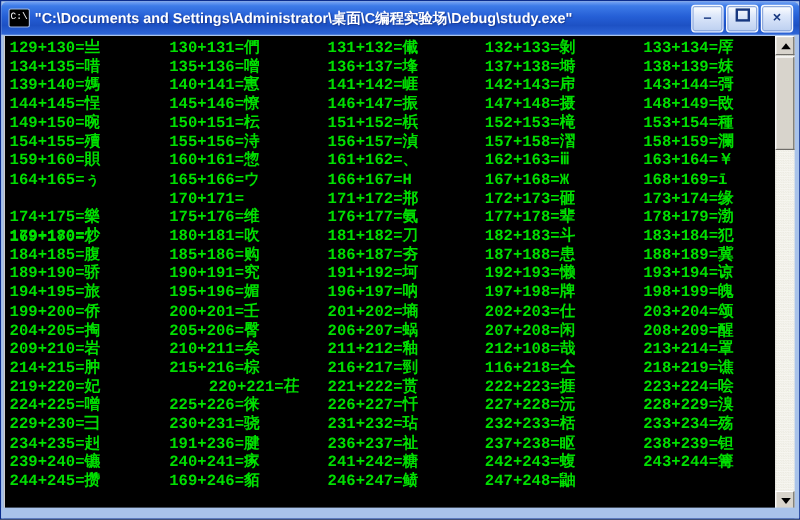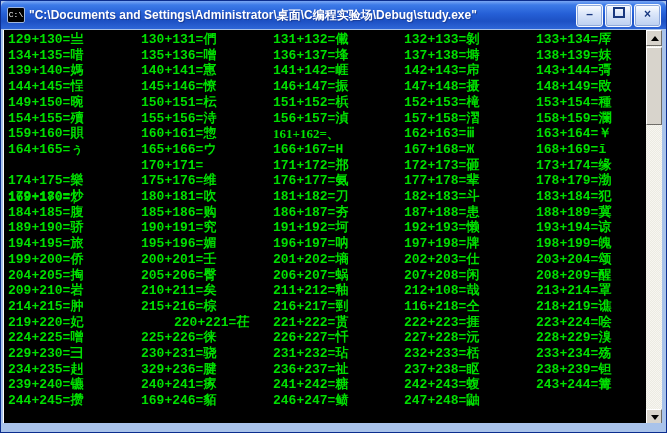--- a/index.html
+++ b/index.html
@@ -96,36 +96,36 @@
   </div>
 
   <div class="console">
     <div>
         <div class="console-line" style="top: 2px; width: 644px;"><span class="console-entry" style="left: 4px;">129+130=亗</span><span class="console-entry" style="left: 137px;">130+131=們</span><span class="console-entry" style="left: 269px;">131+132=儎</span><span class="console-entry" style="left: 400px;">132+133=剝</span><span class="console-entry" style="left: 532px;">133+134=厗</span></div>
         <div class="console-line" style="top: 17.7px; width: 644px; text-decoration: underline;"><span class="console-entry" style="left: 4px;">134+135=唶</span><span class="console-entry" style="left: 137px;">135+136=噌</span><span class="console-entry" style="left: 269px;">136+137=埄</span><span class="console-entry" style="left: 400px;">137+138=塒</span><span class="console-entry" style="left: 532px;">138+139=妺</span></div>
         <div class="console-line" style="top: 33.4px; width: 644px;"><span class="console-entry" style="left: 4px;">139+140=媽</span><span class="console-entry" style="left: 137px;">140+141=寭</span><span class="console-entry" style="left: 269px;">141+142=崕</span><span class="console-entry" style="left: 400px;">142+143=帍</span><span class="console-entry" style="left: 532px;">143+144=彁</span></div>
         <div class="console-line" style="top: 49.1px; width: 644px;"><span class="console-entry" style="left: 4px;">144+145=悜</span><span class="console-entry" style="left: 137px;">145+146=憭</span><span class="console-entry" style="left: 269px;">146+147=振</span><span class="console-entry" style="left: 400px;">147+148=摄</span><span class="console-entry" style="left: 532px;">148+149=敃</span></div>
         <div class="console-line" style="top: 64.8px; width: 644px;"><span class="console-entry" style="left: 4px;">149+150=晼</span><span class="console-entry" style="left: 137px;">150+151=枟</span><span class="console-entry" style="left: 269px;">151+152=梹</span><span class="console-entry" style="left: 400px;">152+153=槞</span><span class="console-entry" style="left: 532px;">153+154=種</span></div>
         <div class="console-line" style="top: 80.5px; width: 644px;"><span class="console-entry" style="left: 4px;">154+155=殰</span><span class="console-entry" style="left: 137px;">155+156=洔</span><span class="console-entry" style="left: 269px;">156+157=湞</span><span class="console-entry" style="left: 400px;">157+158=漝</span><span class="console-entry" style="left: 532px;">158+159=瀾</span></div>
-        <div class="console-line" style="top: 96.2px; width: 644px;"><span class="console-entry" style="left: 4px;">159+160=賏</span><span class="console-entry" style="left: 137px;">160+161=惣</span><span class="console-entry" style="left: 269px; font-family: Liberation Serif, serif;">161+162=、</span><span class="console-entry" style="left: 400px;">162+163=ⅲ</span><span class="console-entry" style="left: 532px;">163+164=￥</span></div>
+        <div class="console-line" style="top: 96.2px; width: 644px;"><span class="console-entry" style="left: 4px;">159+160=賏</span><span class="console-entry" style="left: 137px;">160+161=惣</span><span class="console-entry" style="left: 269px;">161+162=、</span><span class="console-entry" style="left: 400px;">162+163=ⅲ</span><span class="console-entry" style="left: 532px;">163+164=￥</span></div>
         <div class="console-line" style="top: 111.9px; width: 644px;"><span class="console-entry" style="left: 4px;">164+165=ぅ</span><span class="console-entry" style="left: 137px;">165+166=ウ</span><span class="console-entry" style="left: 269px;">166+167=Η</span><span class="console-entry" style="left: 400px;">167+168=Ж</span><span class="console-entry" style="left: 532px;">168+169=ī</span></div>
         <div class="console-line" style="top: 127.6px; width: 644px;"><span class="console-entry" style="left: 4px; margin-top: 32px;">169+170=┆</span><span class="console-entry" style="left: 137px;">170+171=</span><span class="console-entry" style="left: 269px;">171+172=郱</span><span class="console-entry" style="left: 400px;">172+173=砸</span><span class="console-entry" style="left: 532px;">173+174=缘</span></div>
         <div class="console-line" style="top: 143.3px; width: 644px;"><span class="console-entry" style="left: 4px;">174+175=樂</span><span class="console-entry" style="left: 137px;">175+176=维</span><span class="console-entry" style="left: 269px;">176+177=氨</span><span class="console-entry" style="left: 400px;">177+178=辈</span><span class="console-entry" style="left: 532px;">178+179=渤</span></div>
         <div class="console-line" style="top: 159px; width: 644px;"><span class="console-entry" style="left: 4px;">179+180=炒</span><span class="console-entry" style="left: 137px;">180+181=吹</span><span class="console-entry" style="left: 269px;">181+182=刀</span><span class="console-entry" style="left: 400px;">182+183=斗</span><span class="console-entry" style="left: 532px;">183+184=犯</span></div>
         <div class="console-line" style="top: 174.7px; width: 644px;"><span class="console-entry" style="left: 4px;">184+185=腹</span><span class="console-entry" style="left: 137px;">185+186=购</span><span class="console-entry" style="left: 269px;">186+187=夯</span><span class="console-entry" style="left: 400px;">187+188=患</span><span class="console-entry" style="left: 532px;">188+189=冀</span></div>
         <div class="console-line" style="top: 190.4px; width: 644px;"><span class="console-entry" style="left: 4px;">189+190=骄</span><span class="console-entry" style="left: 137px;">190+191=究</span><span class="console-entry" style="left: 269px;">191+192=坷</span><span class="console-entry" style="left: 400px;">192+193=懒</span><span class="console-entry" style="left: 532px;">193+194=谅</span></div>
         <div class="console-line" style="top: 206.1px; width: 644px;"><span class="console-entry" style="left: 4px;">194+195=旅</span><span class="console-entry" style="left: 137px;">195+196=媚</span><span class="console-entry" style="left: 269px;">196+197=呐</span><span class="console-entry" style="left: 400px;">197+198=牌</span><span class="console-entry" style="left: 532px;">198+199=魄</span></div>
         <div class="console-line" style="top: 221.8px; width: 644px;"><span class="console-entry" style="left: 4px;">199+200=侨</span><span class="console-entry" style="left: 137px;">200+201=壬</span><span class="console-entry" style="left: 269px;">201+202=墒</span><span class="console-entry" style="left: 400px;">202+203=仕</span><span class="console-entry" style="left: 532px;">203+204=颂</span></div>
         <div class="console-line" style="top: 237.5px; width: 644px;"><span class="console-entry" style="left: 4px;">204+205=掏</span><span class="console-entry" style="left: 137px;">205+206=臀</span><span class="console-entry" style="left: 269px;">206+207=蜗</span><span class="console-entry" style="left: 400px;">207+208=闲</span><span class="console-entry" style="left: 532px;">208+209=醒</span></div>
         <div class="console-line" style="top: 253.2px; width: 644px;"><span class="console-entry" style="left: 4px;">209+210=岩</span><span class="console-entry" style="left: 137px;">210+211=矣</span><span class="console-entry" style="left: 269px;">211+212=釉</span><span class="console-entry" style="left: 400px;">212+108=哉</span><span class="console-entry" style="left: 532px;">213+214=罩</span></div>
         <div class="console-line" style="top: 268.9px; width: 644px;"><span class="console-entry" style="left: 4px;">214+215=肿</span><span class="console-entry" style="left: 137px;">215+216=棕</span><span class="console-entry" style="left: 269px;">216+217=剄</span><span class="console-entry" style="left: 400px;">116+218=仝</span><span class="console-entry" style="left: 532px;">218+219=谯</span></div>
         <div class="console-line" style="top: 284.6px; width: 644px;"><span class="console-entry" style="left: 4px;">219+220=妃</span><span class="console-entry" style="left: 137px; margin-left: 33px;">220+221=茌</span><span class="console-entry" style="left: 269px;">221+222=贳</span><span class="console-entry" style="left: 400px;">222+223=捱</span><span class="console-entry" style="left: 532px;">223+224=哙</span></div>
         <div class="console-line" style="top: 300.3px; width: 644px;"><span class="console-entry" style="left: 4px;">224+225=噌</span><span class="console-entry" style="left: 137px;">225+226=徕</span><span class="console-entry" style="left: 269px;">226+227=忏</span><span class="console-entry" style="left: 400px;">227+228=沅</span><span class="console-entry" style="left: 532px;">228+229=溴</span></div>
         <div class="console-line" style="top: 316px; width: 644px;"><span class="console-entry" style="left: 4px;">229+230=彐</span><span class="console-entry" style="left: 137px;">230+231=骁</span><span class="console-entry" style="left: 269px;">231+232=玷</span><span class="console-entry" style="left: 400px;">232+233=栝</span><span class="console-entry" style="left: 532px;">233+234=殇</span></div>
-        <div class="console-line" style="top: 331.7px; width: 644px;"><span class="console-entry" style="left: 4px;">234+235=赳</span><span class="console-entry" style="left: 137px;">329+236=腱</span><span class="console-entry" style="left: 269px;">236+237=祉</span><span class="console-entry" style="left: 400px;">237+238=眍</span><span class="console-entry" style="left: 532px;">238+239=钽</span></div>
+        <div class="console-line" style="top: 331.7px; width: 644px;"><span class="console-entry" style="left: 4px;">234+235=赳</span><span class="console-entry" style="left: 137px;">191+236=腱</span><span class="console-entry" style="left: 269px;">236+237=祉</span><span class="console-entry" style="left: 400px;">237+238=眍</span><span class="console-entry" style="left: 532px;">238+239=钽</span></div>
         <div class="console-line" style="top: 347.4px; width: 644px;"><span class="console-entry" style="left: 4px;">239+240=镳</span><span class="console-entry" style="left: 137px;">240+241=瘃</span><span class="console-entry" style="left: 269px;">241+242=糖</span><span class="console-entry" style="left: 400px;">242+243=蝮</span><span class="console-entry" style="left: 532px;">243+244=篝</span></div>
         <div class="console-line" style="top: 363.1px; width: 644px;"><span class="console-entry" style="left: 4px;">244+245=攒</span><span class="console-entry" style="left: 137px;">169+246=貊</span><span class="console-entry" style="left: 269px;">246+247=鲼</span><span class="console-entry" style="left: 400px;">247+248=鼬</span></div>
       </div>
     <div class="console-line prompt-line" style="top:392px;">
       
     </div>
   </div>
 
   <div class="frame-left"></div>
   <div class="frame-right"></div>

